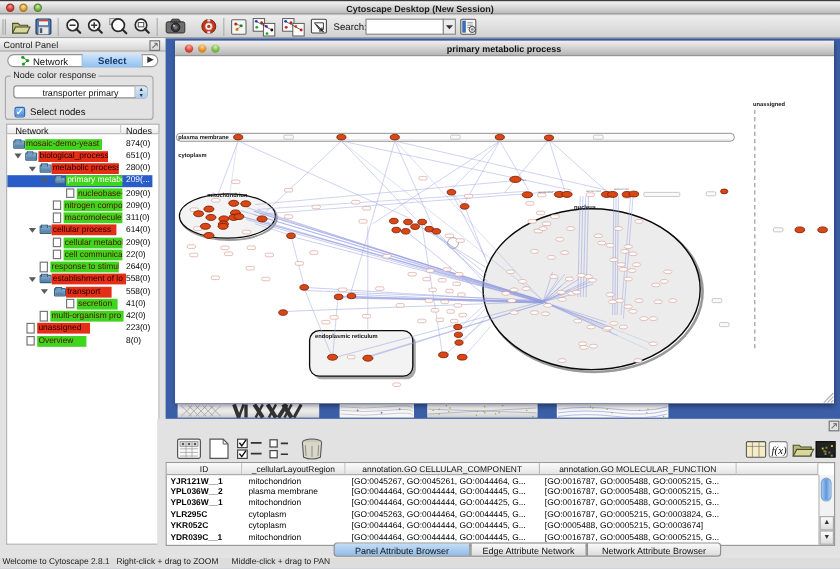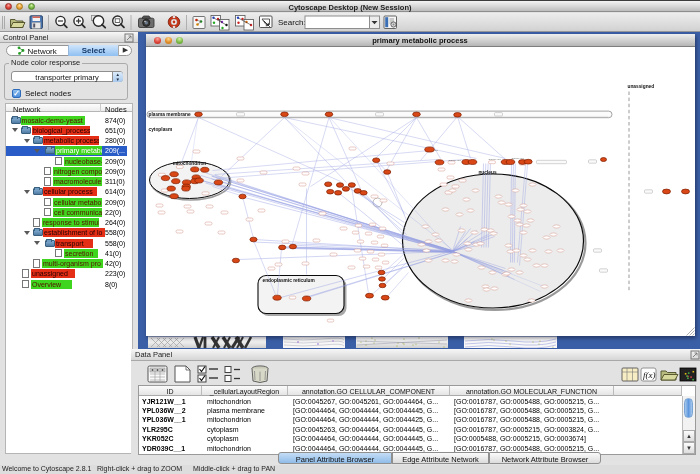--- a/index.html
+++ b/index.html
@@ -644,21 +644,20 @@
             <ellipse cx="522.0" cy="161.5" rx="4" ry="2.4" fill="#d84715" stroke="#7c1c00" stroke-width="0.7"></ellipse>
             <ellipse cx="527.7" cy="161.2" rx="4" ry="2.4" fill="#d84715" stroke="#7c1c00" stroke-width="0.7"></ellipse>
             <ellipse cx="603.0" cy="159.0" rx="3" ry="2" fill="#d84715" stroke="#7c1c00" stroke-width="0.7"></ellipse>
             <ellipse cx="666.0" cy="191.0" rx="4" ry="2.4" fill="#d84715" stroke="#7c1c00" stroke-width="0.7"></ellipse>
             <ellipse cx="685.0" cy="191.0" rx="4" ry="2.4" fill="#d84715" stroke="#7c1c00" stroke-width="0.7"></ellipse>
             <path d="M686 335 L694 327 M689 335 L694 330 M692 335 L694 333" stroke="#b0b0b0" stroke-width="1"></path>
           </svg></div>
   </div>
 </div>
 <div class="abs" id="dp">
-  <div id="dph">Data Panel</div>
   <svg style="position:absolute;left:2px;top:14px" width="567" height="24" viewBox="0 0 567 24">
         <rect x="15" y="3" width="19" height="16" rx="1.5" fill="#fafafa" stroke="#555" stroke-width="1"></rect>
         <rect x="17" y="5" width="15" height="4" fill="#d8d8d8" stroke="#777" stroke-width="0.5"></rect>
         <line x1="17" y1="11" x2="32" y2="11" stroke="#999" stroke-width="0.6"></line>
         <line x1="17" y1="14" x2="32" y2="14" stroke="#999" stroke-width="0.6"></line>
         <line x1="17" y1="17" x2="32" y2="17" stroke="#999" stroke-width="0.6"></line>
         <line x1="22" y1="5" x2="22" y2="18" stroke="#999" stroke-width="0.6"></line>
         <line x1="27" y1="5" x2="27" y2="18" stroke="#999" stroke-width="0.6"></line>
         <circle cx="19.5" cy="7" r="1" fill="#555"></circle>
         <circle cx="24.5" cy="7" r="1" fill="#555"></circle>

